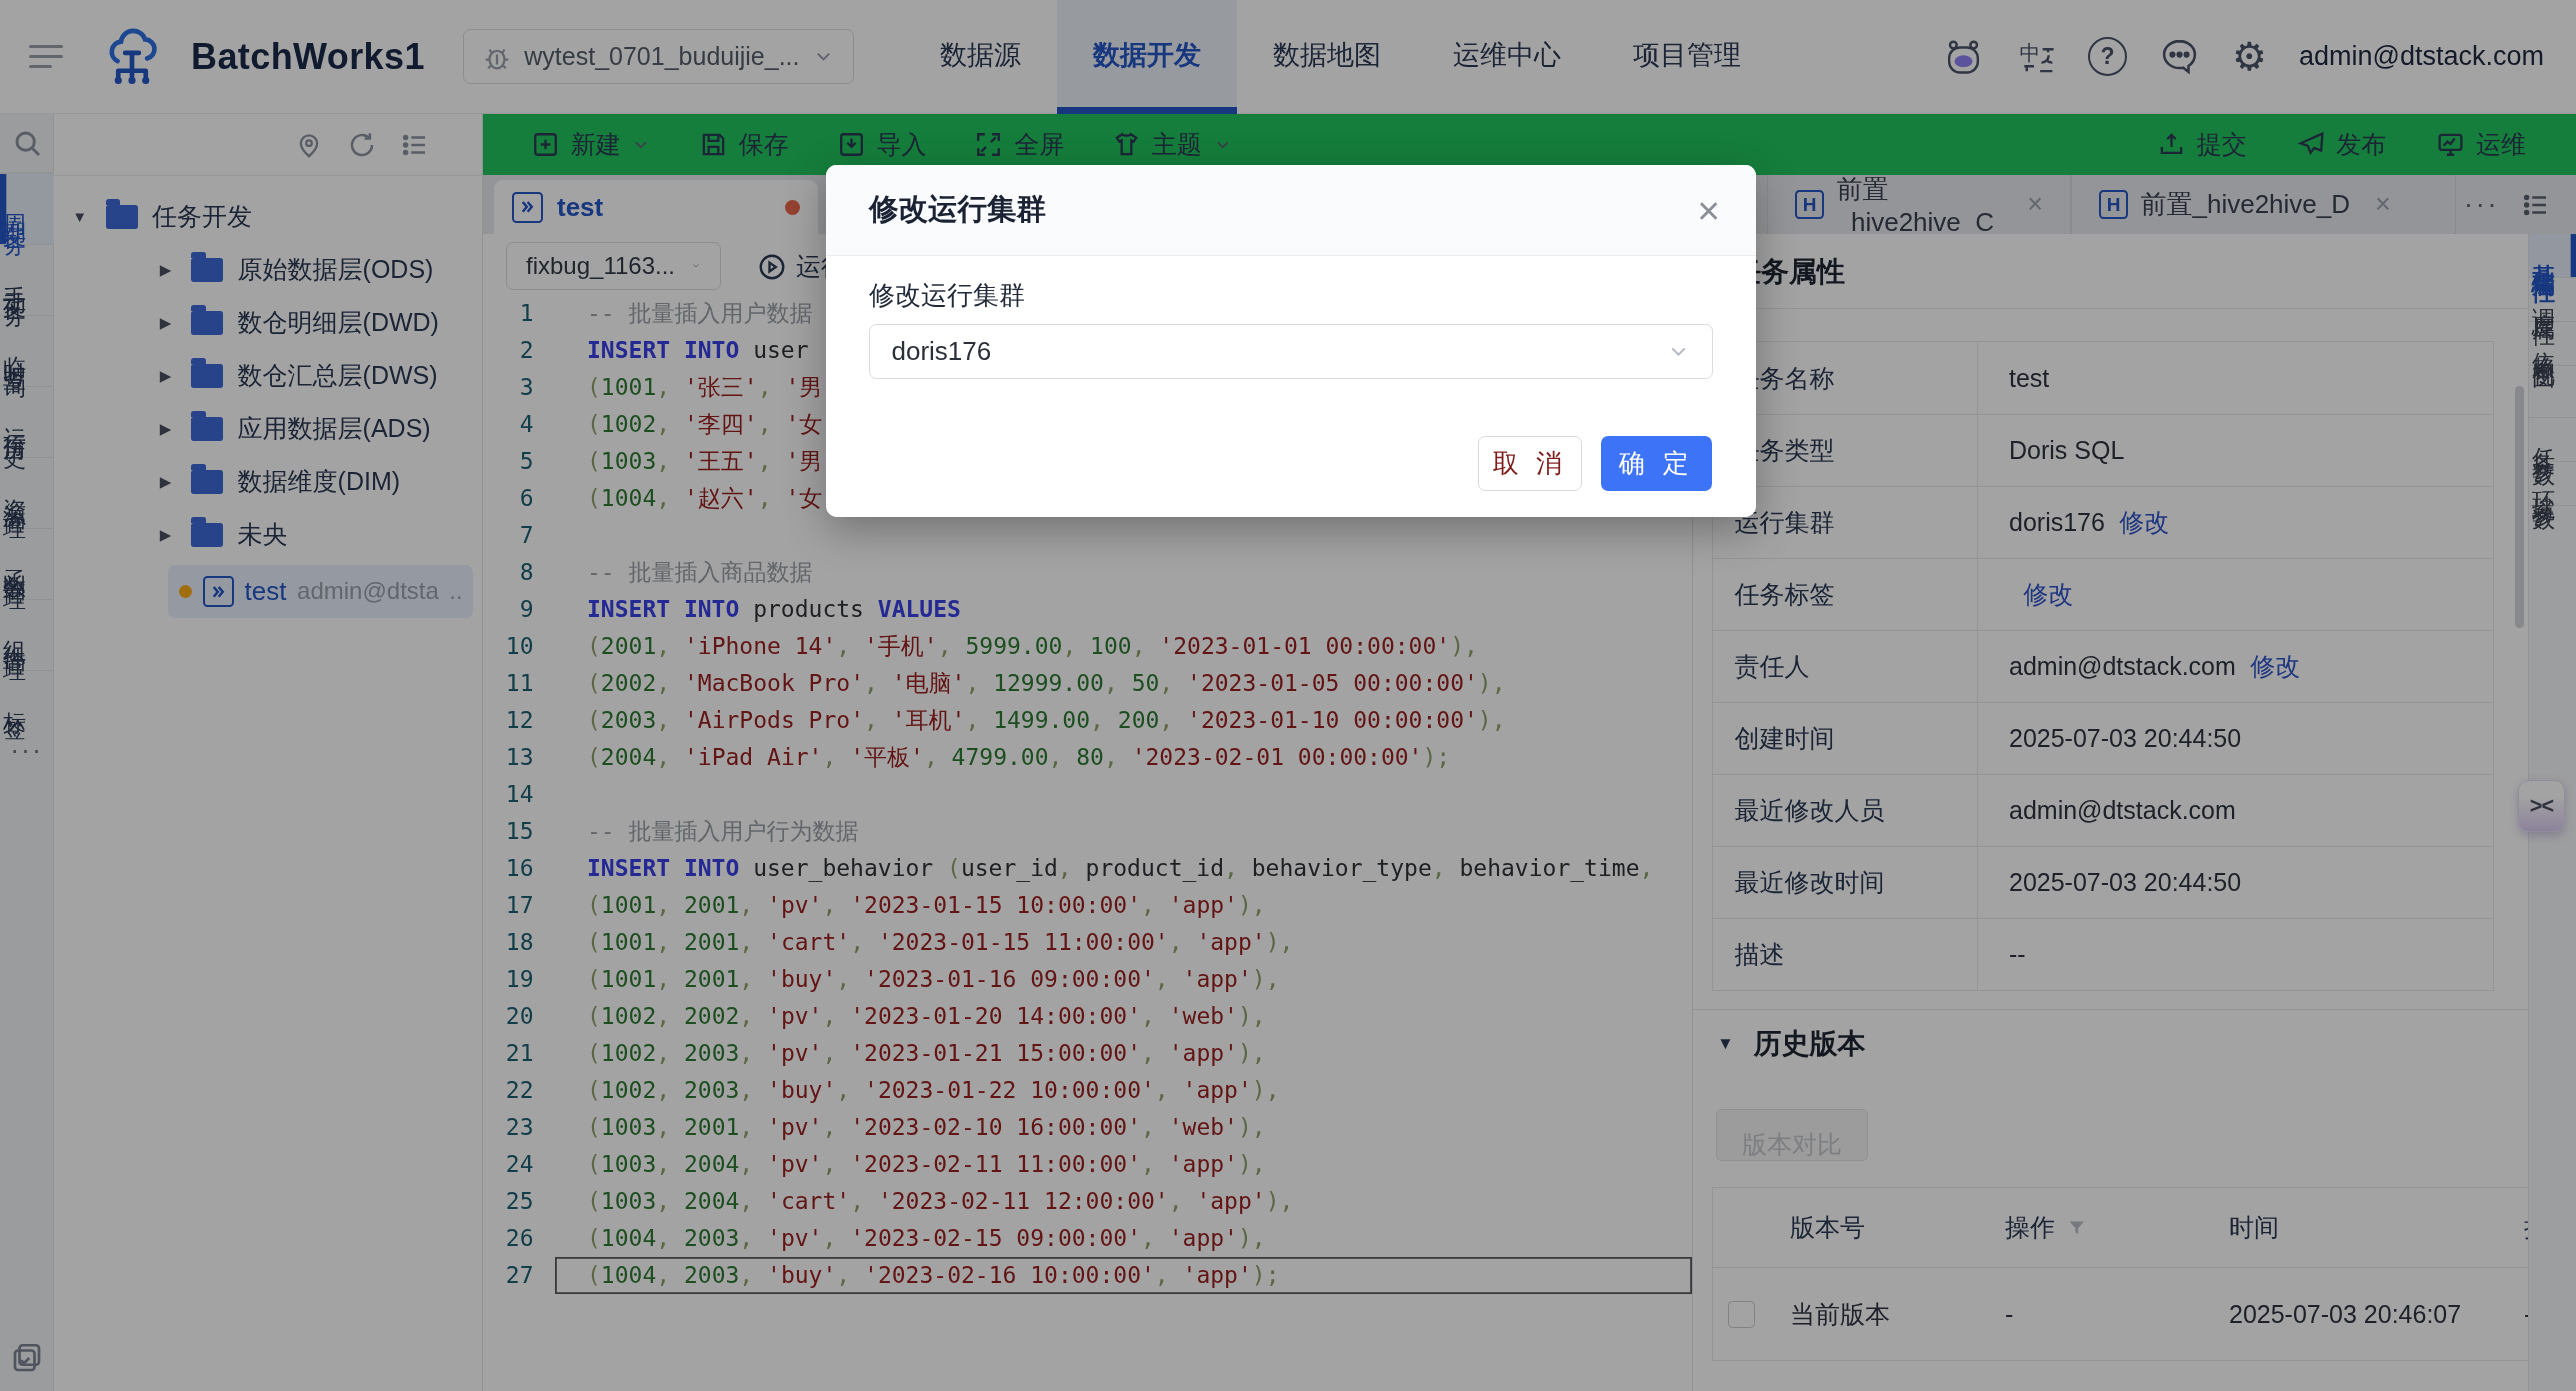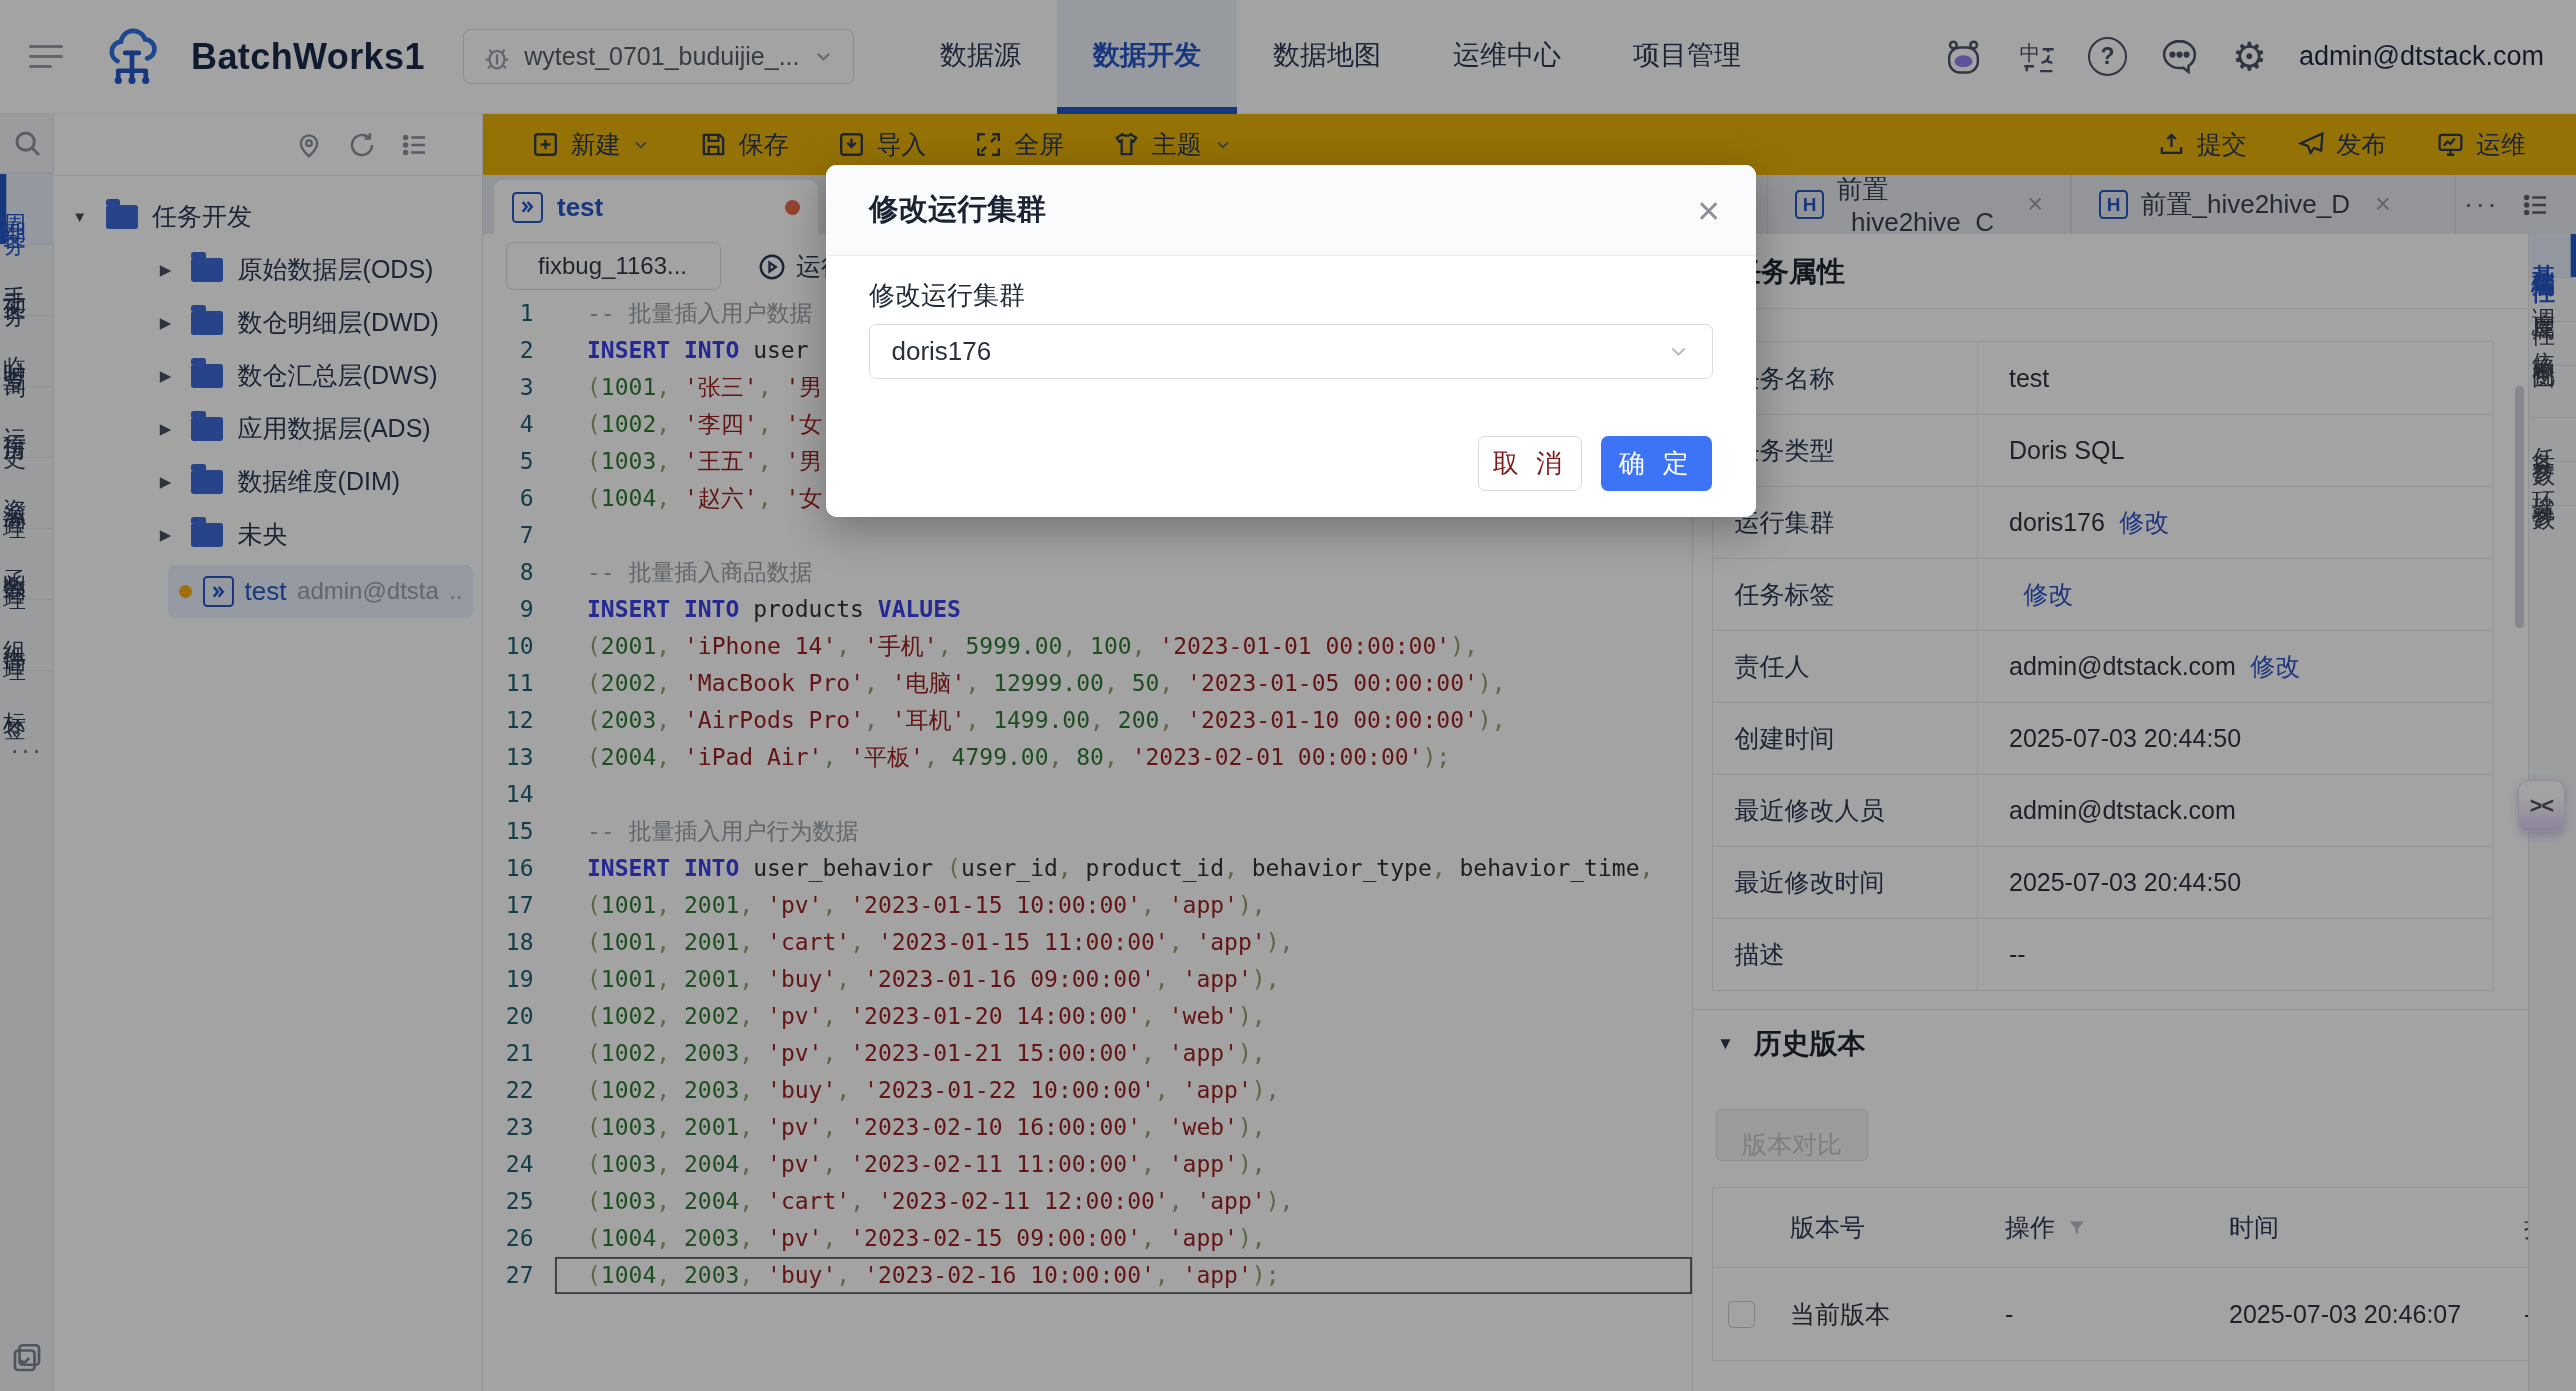--- a/index.html
+++ b/index.html
@@ -52,21 +52,21 @@
     background:#3d6bd8; border-radius:2.7px 2.7px 0 0; }
   .file-row { margin:3.6px 9px 0 114px; height:53px; background:#e9f1fd; border-radius:7.2px;
     display:flex; align-items:center; gap:10.7px; padding:0 10.7px; }
   .amber-dot { width:13.4px; height:13.4px; border-radius:50%; background:#faad14; flex:none; }
   .sql-badge { width:31px; height:31px; border:2.7px solid #2456c7; border-radius:4.5px; flex:none;
     display:flex; align-items:center; justify-content:center; }
   .file-name { color:#2456c7; font-size:26px; }
   .file-owner { color:#9aa0ab; font-size:24px; white-space:nowrap; overflow:hidden; }
 
   
-  #toolbar { position:absolute; left:483px; top:114px; width:2093px; height:62px; background:#eab308;
+  #toolbar { position:absolute; left:483px; top:114px; width:2093px; height:62px; background:#22c55e;
     border-bottom:0.9px solid #e6e8ec; display:flex; align-items:center; font-size:25px; color:#2b3a55; }
   .tb-item { display:flex; align-items:center; gap:10.7px; margin-left:48px; }
   .tb-right { margin-left:auto; display:flex; align-items:center; }
   .tb-right .tb-item { margin-left:0; margin-right:50px; }
 
   
   #tabbar { position:absolute; left:483px; top:175px; width:2093px; height:59px; background:#e8eaee; }
   .tab-active { position:absolute; left:10.7px; top:4.5px; width:324px; height:55px; background:#fff;
     border-radius:9px 9px 0 0; display:flex; align-items:center; gap:14.3px; padding:0 18px; }
   .tab-active .tname { color:#2456c7; font-size:26px; font-weight:600; }
@@ -76,21 +76,21 @@
   .h-badge { width:29px; height:29px; border:2.7px solid #2456c7; border-radius:4.5px; color:#2456c7;
     font-weight:700; font-size:19px; display:flex; align-items:center; justify-content:center; flex:none;}
   .tab .close { color:#9aa0ab; font-size:27px; margin-left:12.5px; }
   .tabbar-more { position:absolute; top:0; height:59px; display:flex; align-items:center;
     font-size:27px; color:#5b6270; letter-spacing:2.7px; }
 
   
   #editor { position:absolute; left:483px; top:234px; width:1210px; height:1157px; background:#fff;
     border-right:0.9px solid #e3e5e8; overflow:hidden; }
   .branch-pill { position:absolute; left:23px; top:8px; width:215px; height:48px; border:1.8px solid #d9dce2;
-    border-radius:7.2px; display:flex; align-items:center; gap:16px; padding:0 31px; font-size:24px; color:#333b49;}
+    border-radius:7.2px; display:flex; align-items:center; gap:16px; padding:0 19px; font-size:24px; color:#333b49;}
   .run-btn { position:absolute; left:274px; top:16px; display:flex; align-items:center; gap:9px;
     font-size:25px; color:#2b3a55; }
   #code-lines { position:absolute; left:0; top:61px; right:0;
     font-family:"DejaVu Sans Mono","Liberation Mono",monospace; font-size:23px; line-height:37px; color:#2f3337;}
   .cl { display:flex; height:37px; white-space:pre; }
   .ln { width:72px; flex:none; text-align:right; padding-right:21.5px; color:#1d6275; }
   .cw { flex:1; padding-left:32px; overflow:hidden; }
   .cl.current .cw { box-shadow:inset 0 0 0 1.8px #55585c; }
   .tk { color:#3a41e8; font-weight:600; } .tn { color:#2d7a33; } .ts { color:#9c2121; }
   .tc { color:#9aa0a6; } .tp { color:#8fa06a; }

